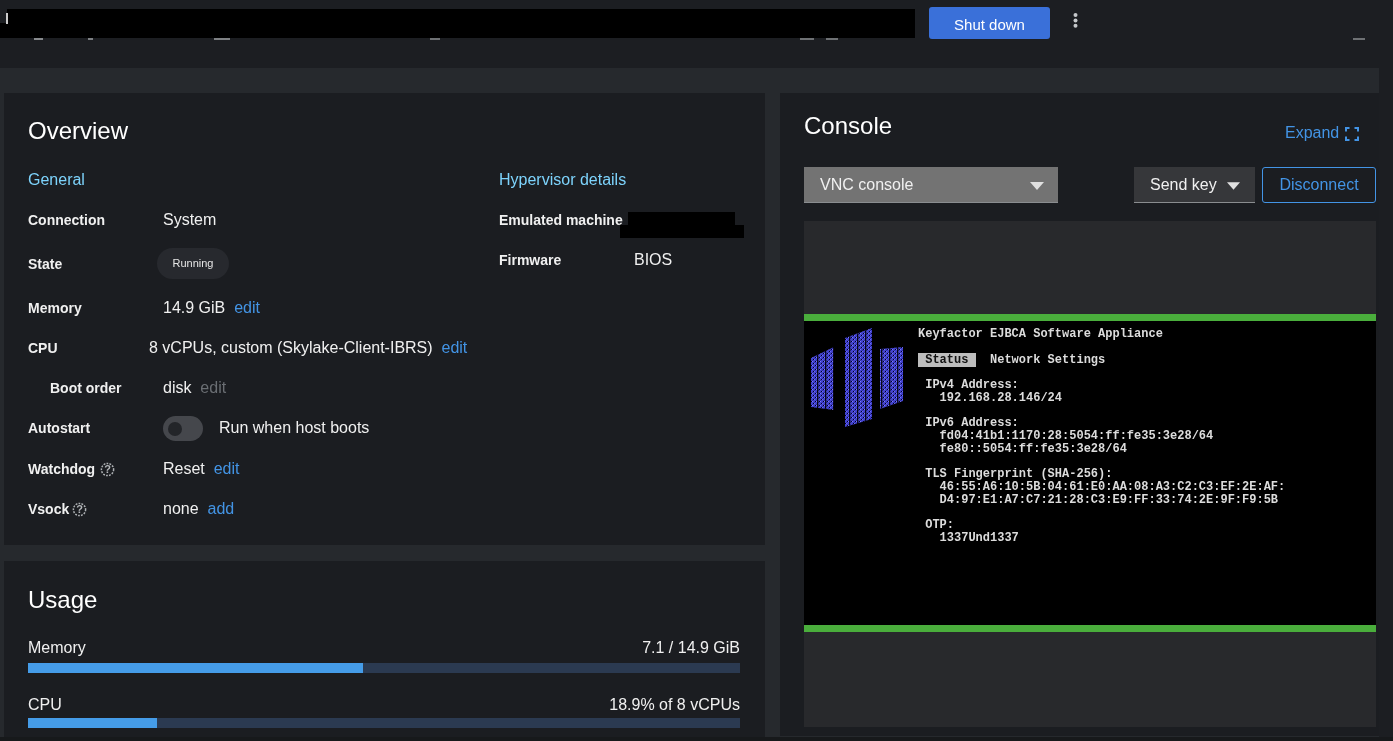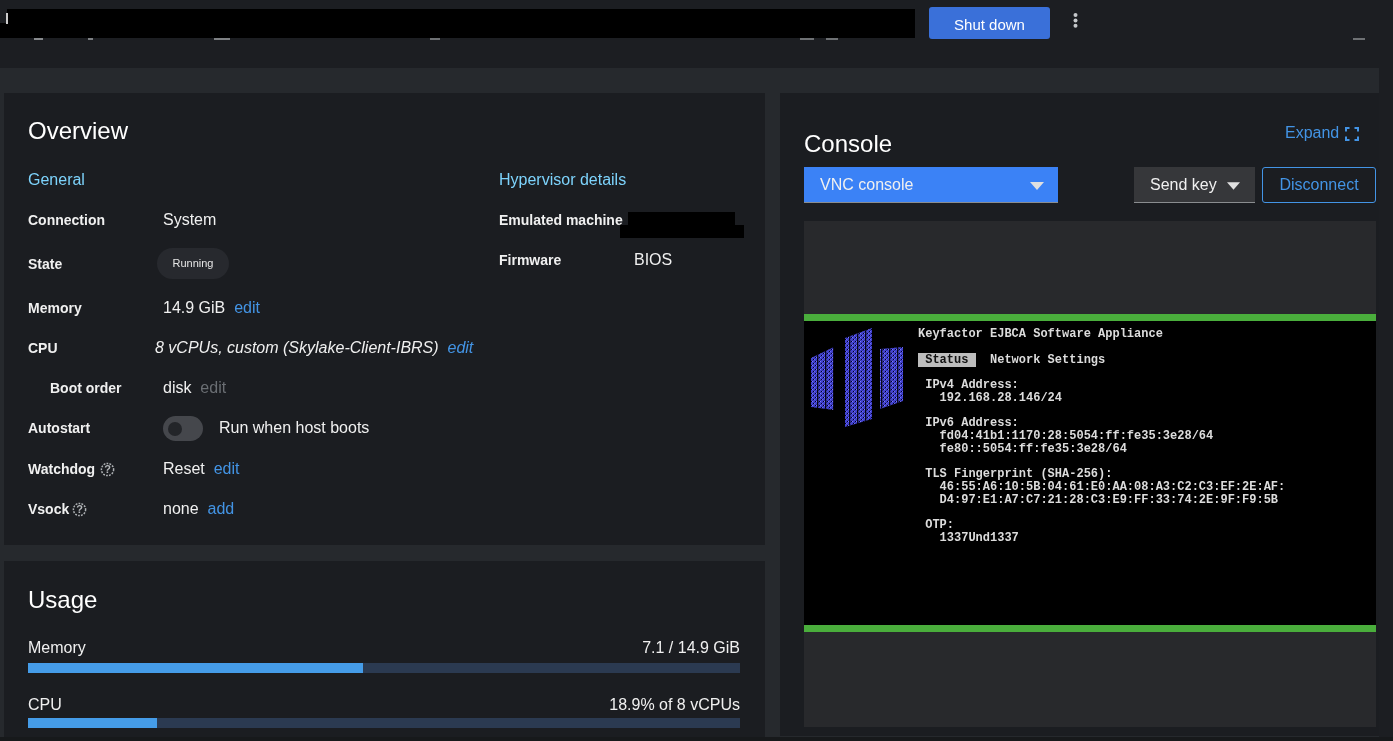--- a/index.html
+++ b/index.html
@@ -45,21 +45,21 @@
 <div class="abs lbl" style="left:28px;top:211px;">Connection</div>
 <div class="abs val" style="left:163px;top:210px;">System</div>
 
 <div class="abs lbl" style="left:28px;top:255px;">State</div>
 <div class="abs" style="left:157px;top:248px;width:72px;height:31px;background:#27292e;border-radius:16px;color:#e5e5e5;font-size:11px;line-height:30px;text-align:center;">Running</div>
 
 <div class="abs lbl" style="left:28px;top:299px;">Memory</div>
 <div class="abs val" style="left:163px;top:298px;">14.9 GiB &nbsp;<span class="link">edit</span></div>
 
 <div class="abs lbl" style="left:28px;top:339px;">CPU</div>
-<div class="abs val" style="left:155px;top:338px;font-style:italic;">8 vCPUs, custom (Skylake-Client-IBRS) &nbsp;<span class="link">edit</span></div>
+<div class="abs val" style="left:149px;top:338px;">8 vCPUs, custom (Skylake-Client-IBRS) &nbsp;<span class="link">edit</span></div>
 
 <div class="abs lbl" style="left:28px;top:379px;padding-left:22px;">Boot order</div>
 <div class="abs val" style="left:163px;top:378px;">disk &nbsp;<span class="dis">edit</span></div>
 
 <div class="abs lbl" style="left:28px;top:419px;">Autostart</div>
 <div class="abs" style="left:163px;top:416px;width:40px;height:25px;background:#45474c;border-radius:12.5px;"></div>
 <div class="abs" style="left:168px;top:422px;width:14px;height:14px;background:#232529;border-radius:7px;"></div>
 <div class="abs val" style="left:219px;top:418px;">Run when host boots</div>
 
 <div class="abs lbl" style="left:28px;top:460px;">Watchdog</div>
@@ -88,30 +88,30 @@
 <div class="abs val" style="left:28px;top:638px;">Memory</div>
 <div class="abs val" style="left:440px;top:638px;width:300px;text-align:right;">7.1 / 14.9 GiB</div>
 <div class="abs" style="left:28px;top:663px;width:712px;height:10px;background:#2b3a51;"></div>
 <div class="abs" style="left:28px;top:663px;width:335px;height:10px;background:#459ce8;"></div>
 <div class="abs val" style="left:28px;top:695px;">CPU</div>
 <div class="abs val" style="left:440px;top:695px;width:300px;text-align:right;">18.9% of 8 vCPUs</div>
 <div class="abs" style="left:28px;top:718px;width:712px;height:10px;background:#2b3a51;"></div>
 <div class="abs" style="left:28px;top:718px;width:129px;height:10px;background:#459ce8;"></div>
 
 <div class="card" style="left:780px;top:93px;width:599px;height:643px;"></div>
-<div class="abs title" style="left:804px;top:130px;">Console</div>
+<div class="abs title" style="left:804px;top:112px;">Console</div>
 <div class="abs" style="left:1285px;top:124px;font-size:16px;color:#4394e5;">Expand</div>
 <svg class="abs" style="left:1345px;top:127px;" width="14" height="14" viewBox="0 0 14 14" fill="none" stroke="#4394e5" stroke-width="2">
     <path d="M1 4.5 V1 H4.5"></path>
     <path d="M9.5 1 H13 V4.5"></path>
     <path d="M13 9.5 V13 H9.5"></path>
     <path d="M4.5 13 H1 V9.5"></path>
   </svg>
 
-<div class="abs" style="left:804px;top:167px;width:254px;height:36px;background:#3b82f6;border-bottom:1px solid #8a8d90;color:#f0f0f0;font-size:16px;line-height:35px;padding-left:16px;">VNC console</div>
+<div class="abs" style="left:804px;top:167px;width:254px;height:36px;background:#737373;border-bottom:1px solid #8a8d90;color:#f0f0f0;font-size:16px;line-height:35px;padding-left:16px;">VNC console</div>
 <svg class="abs" style="left:1030px;top:182px;" width="14" height="8" viewBox="0 0 14 8">
     <polygon points="0,0 14,0 7,8" fill="#e0e0e0"></polygon>
   </svg>
 <div class="abs" style="left:1134px;top:167px;width:121px;height:36px;background:#36373a;border-bottom:1px solid #8a8d90;color:#f0f0f0;font-size:16px;line-height:35px;padding-left:16px;">Send key</div>
 <svg class="abs" style="left:1227px;top:182px;" width="13" height="8" viewBox="0 0 14 8">
     <polygon points="0,0 14,0 7,8" fill="#e0e0e0"></polygon>
   </svg>
 <div class="abs" style="left:1262px;top:167px;width:114px;height:36px;border:1px solid #4394e5;border-radius:3px;color:#4394e5;font-size:16px;line-height:34px;text-align:center;">Disconnect</div>
 
 <div class="abs" style="left:804px;top:221px;width:572px;height:506px;background:#28292c;"></div>

